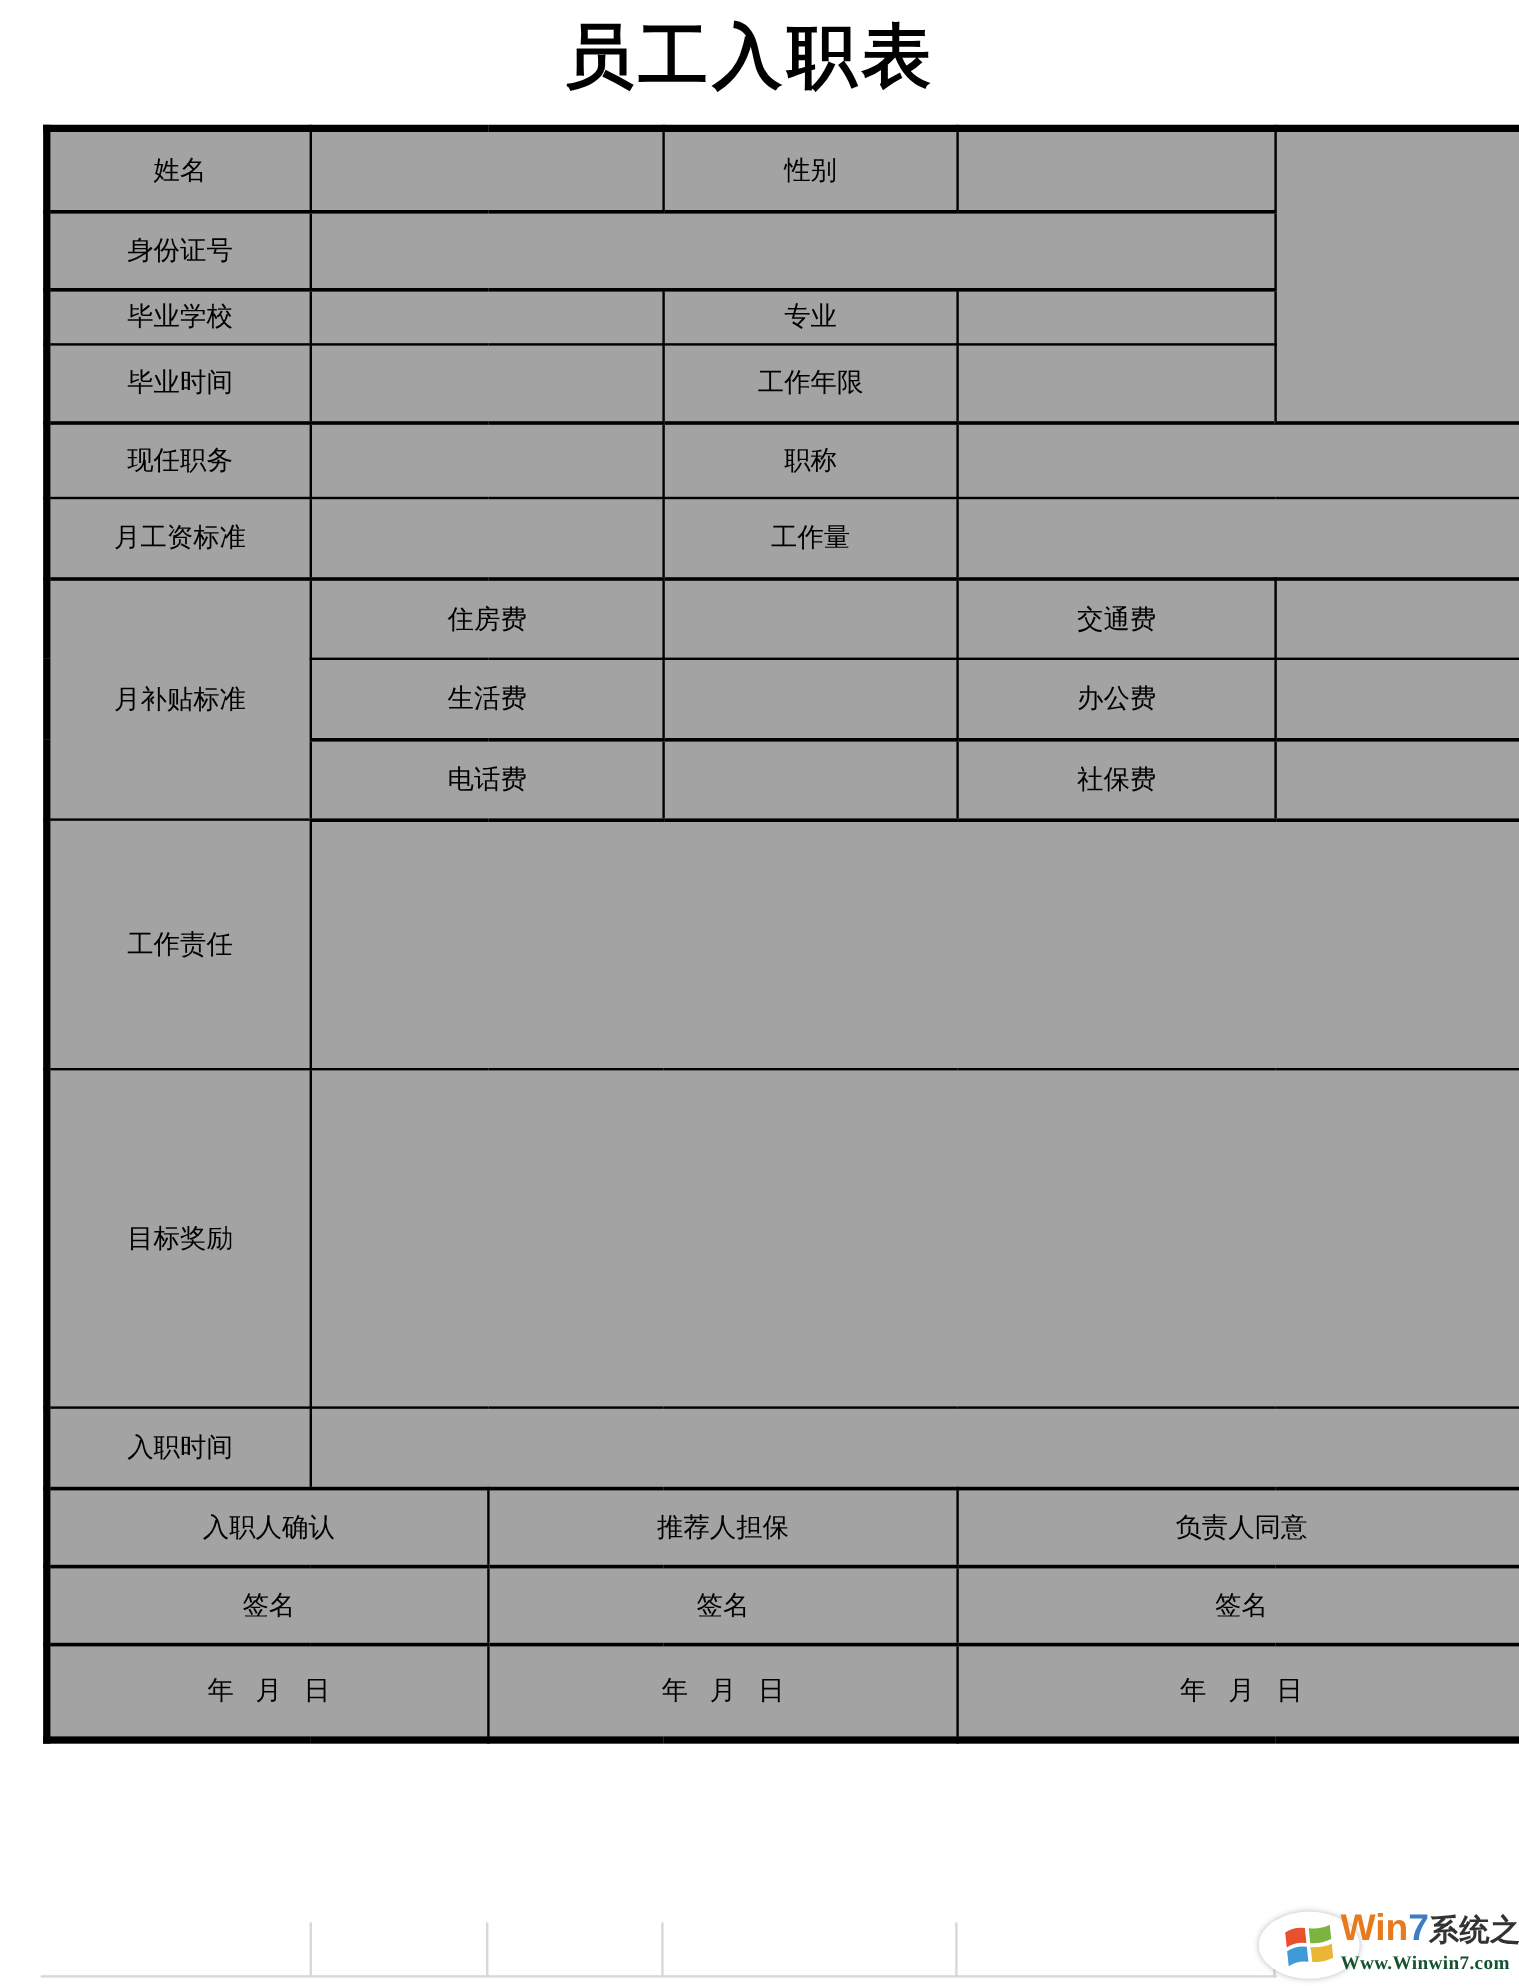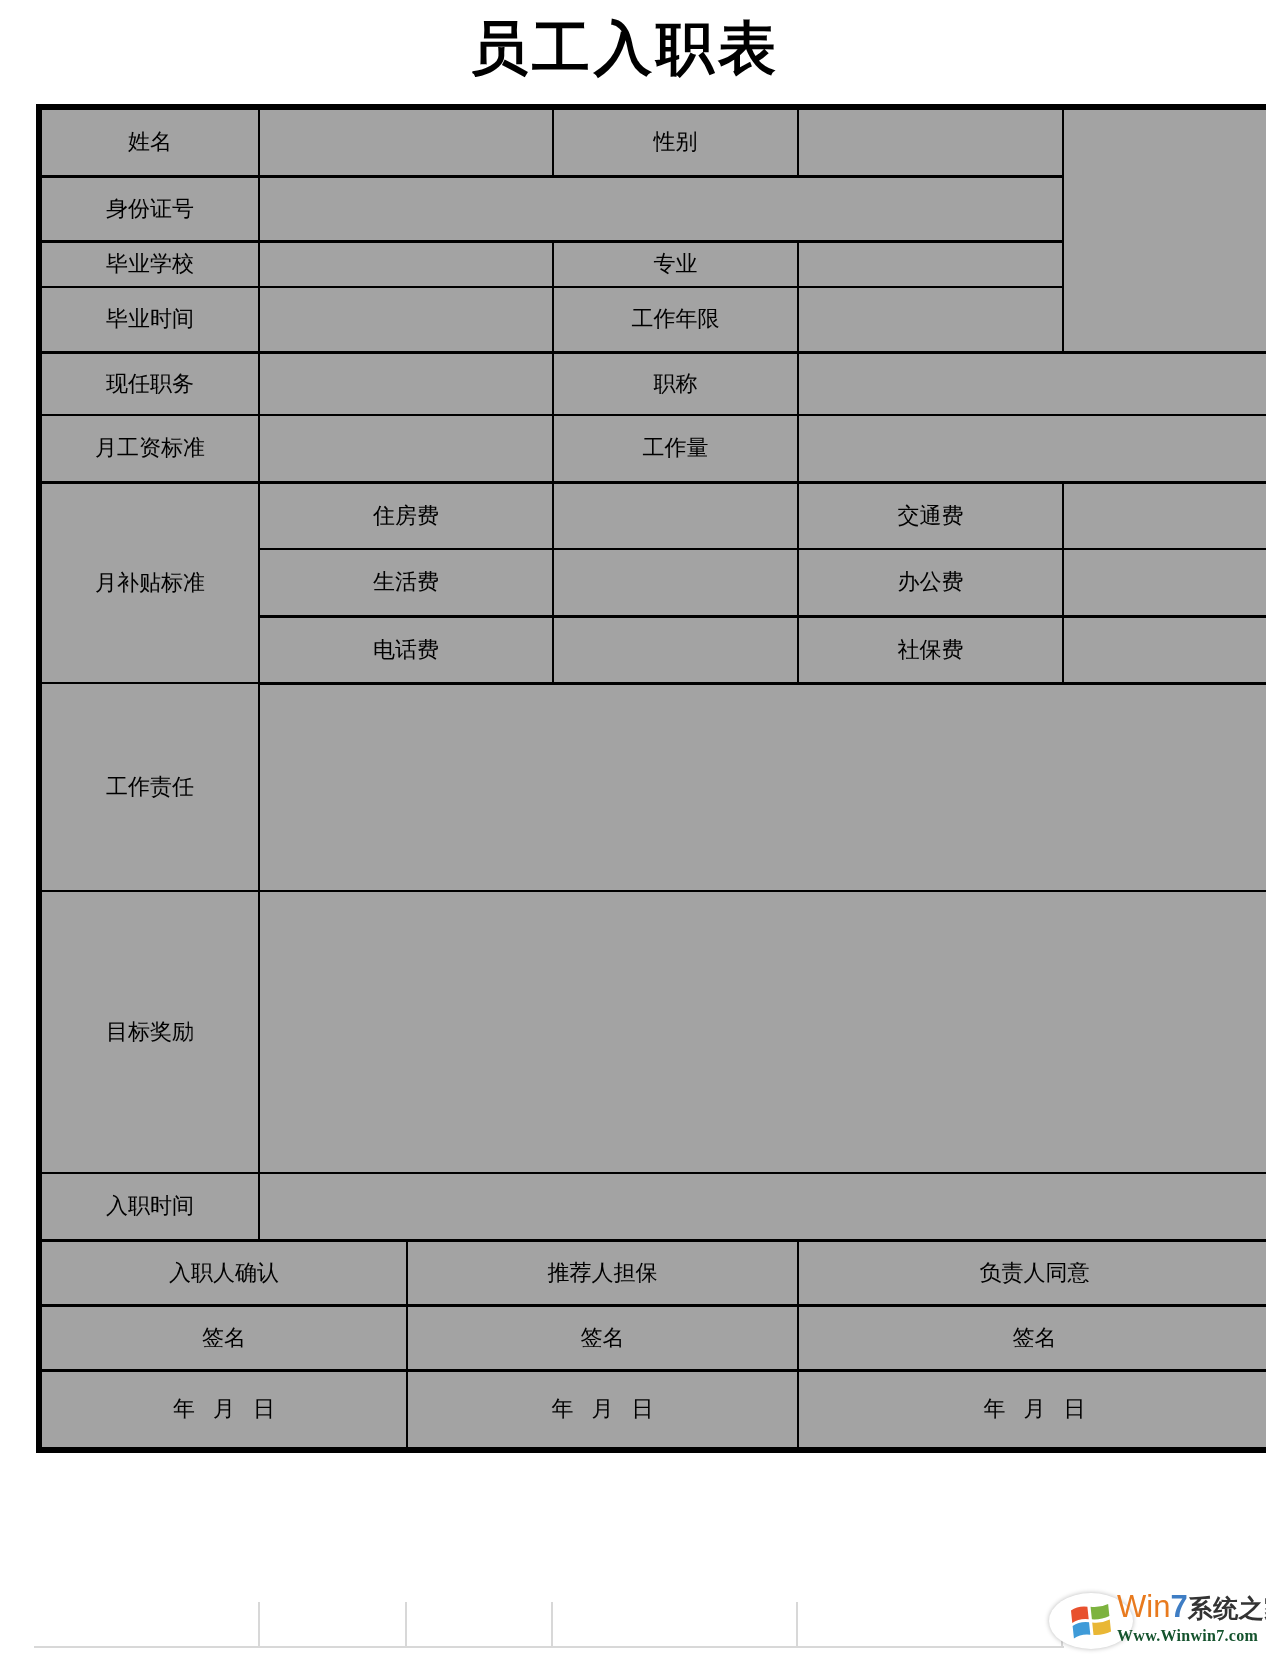--- a/index.html
+++ b/index.html
@@ -28,21 +28,21 @@
 
   
   .logo{position:absolute;left:1015px;top:1589px;width:251px;height:64px;}
   .logo-capsule{position:absolute;left:14px;top:4px;width:84px;height:56px;
       background:#ffffff;border-radius:50%;
       box-shadow:0 0 5px rgba(0,0,0,0.28);
       display:flex;align-items:center;justify-content:center;}
   .logo-capsule svg{transform:rotate(-6deg);}
   .logo-text{position:absolute;left:82px;top:4px;width:169px;}
   .logo-line1{white-space:nowrap;line-height:28px;font-weight:bold;}
-  .lw{font-size:31px;color:#e87a1e;font-weight:400;}
+  .lw{font-size:31px;color:#e87a1e;font-weight:700;}
   .l7{font-size:31px;color:#3e7dc4;font-weight:900;}
   .ls{font-size:25px;color:#333333;font-weight:900;letter-spacing:0.5px;}
   .logo-url{font-family:"Liberation Serif","DejaVu Serif",serif;
       font-size:16px;font-weight:bold;color:#14532d;line-height:18px;
       margin-top:1px;letter-spacing:0.3px;}
 </style>
 </head>
 <body>
 
 <div class="page">

